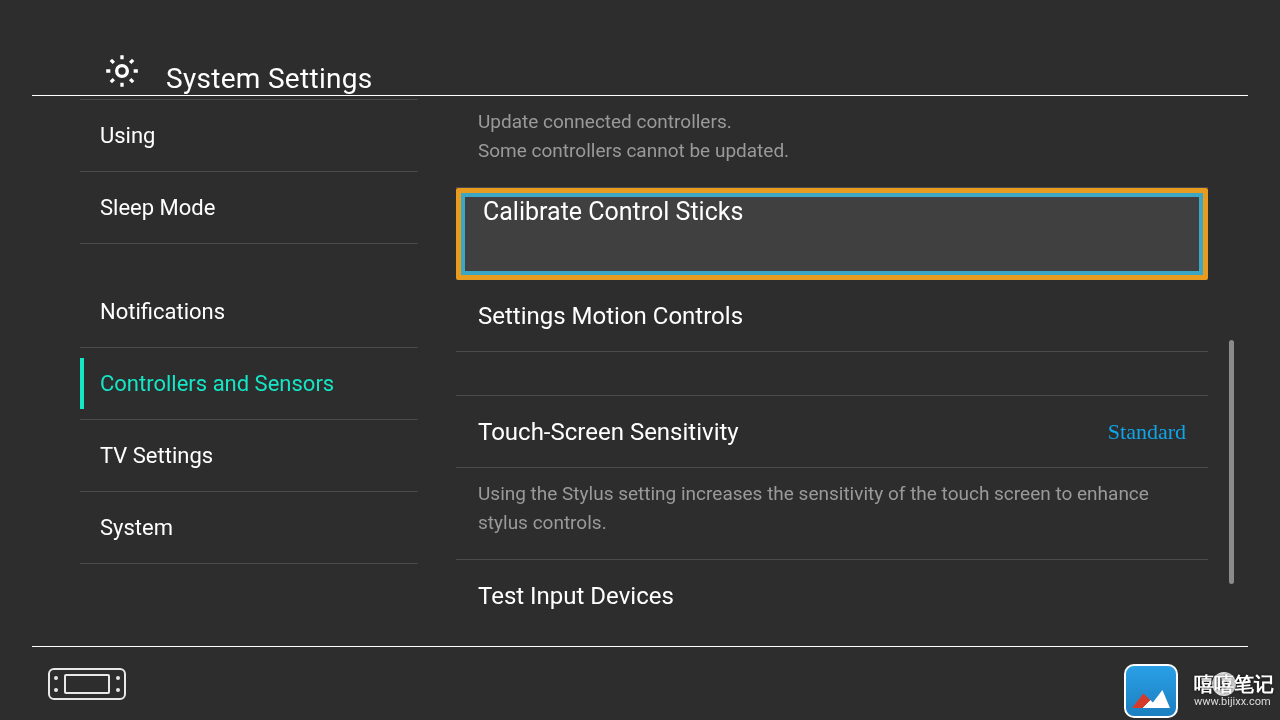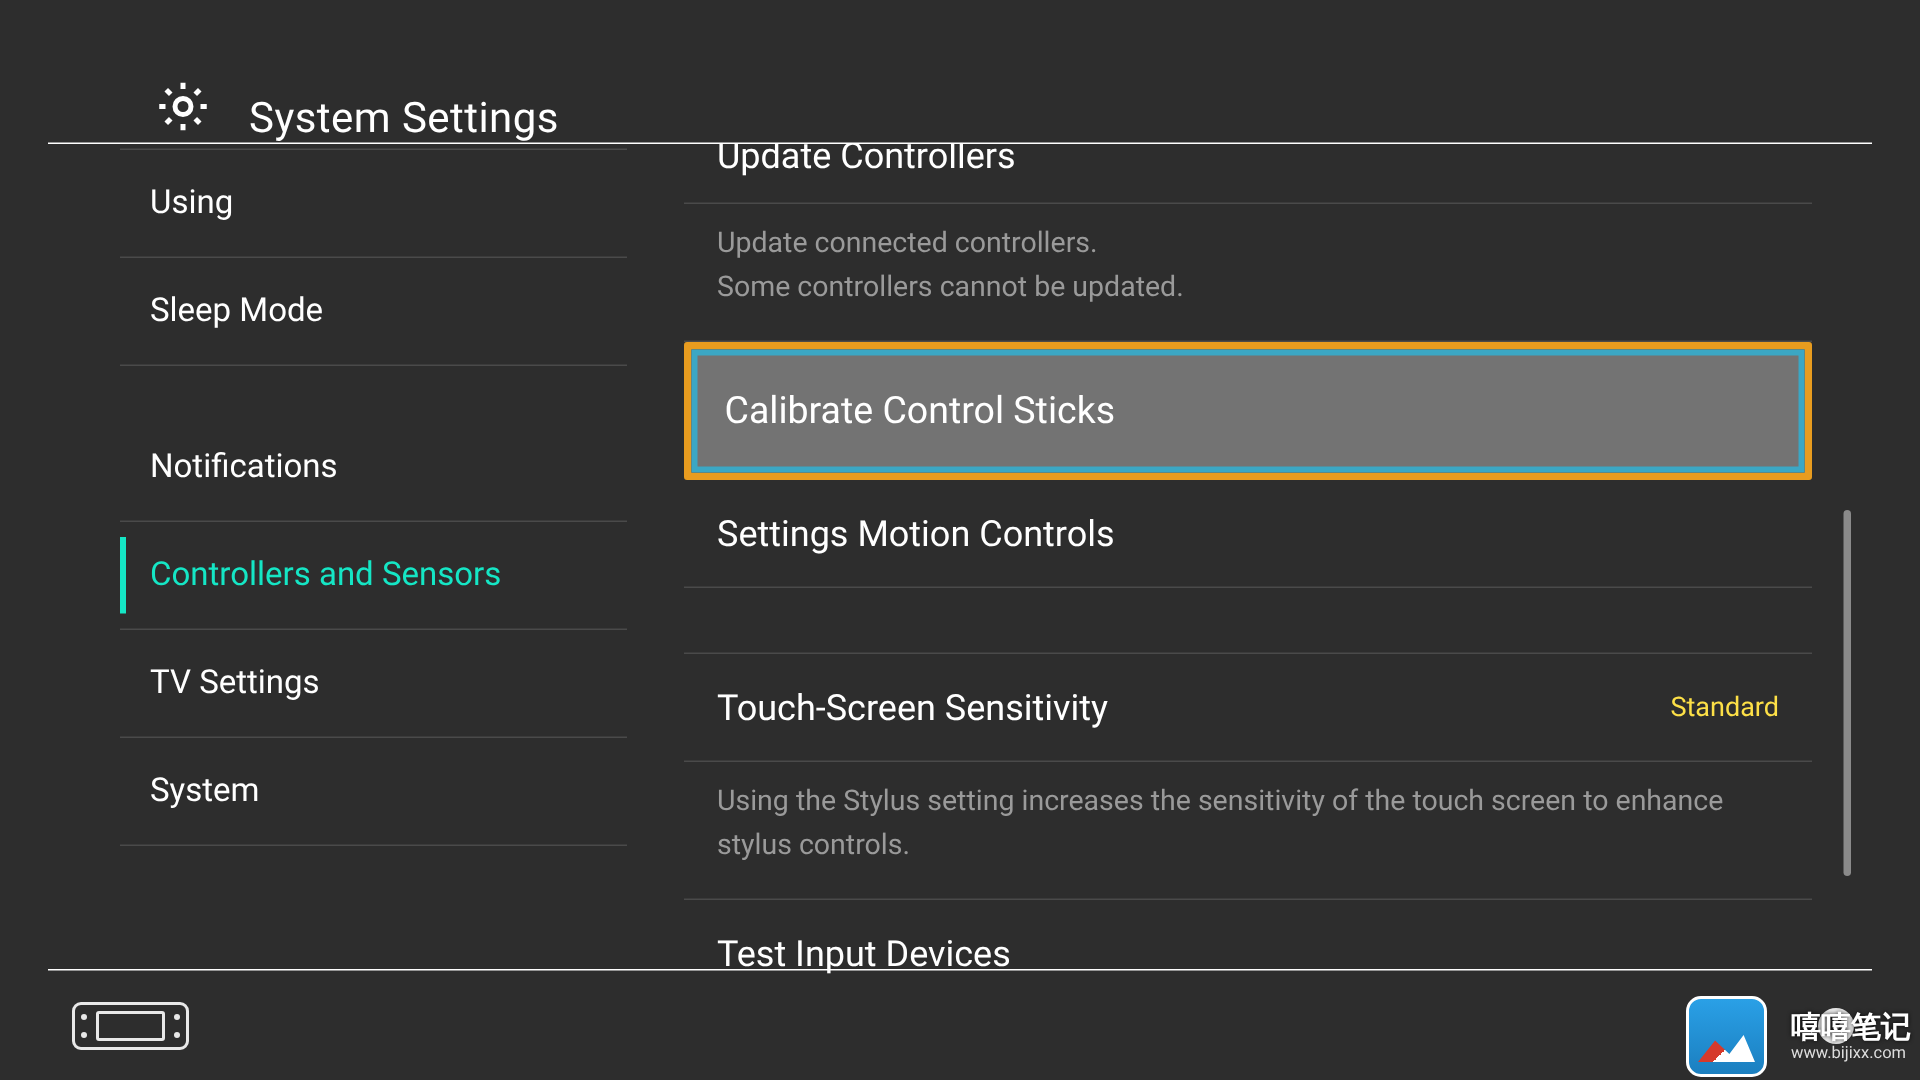--- a/index.html
+++ b/index.html
@@ -58,40 +58,39 @@
     display: flex;
     align-items: center;
     justify-content: space-between;
     padding: 0 22px;
     min-height: 72px;
     font-size: 24px;
     color: #ffffff;
   }
   .row.first { border-top: none; min-height: 40px; align-items: flex-start; padding-top: 0; }
   .row.first .row-label { margin-top: -6px; }
-  .row .row-value { font-size: 18px; color: #fde047; }
+  .row .row-value { font-size: 22px; color: #0ea5e9; font-family: Liberation Serif, serif; }
   .desc {
     color: #9a9a9a;
     font-size: 19px;
     line-height: 1.5;
     padding: 12px 22px 22px 22px;
     border-bottom: 1px solid #4a4a4a;
   }
   .row.selected-wrap { border-bottom: none; padding: 0; min-height: auto; }
   .selected-outer {
     border: 5px solid #e89c1f;
     border-radius: 2px;
     width: 100%;
   }
   .selected-inner {
     border: 4px solid #3ba7c4;
-    background: #737373;
+    background: #404040;
     height: 82px;
     display: flex;
-    align-items: center;
     padding: 0 18px;
     font-size: 25px;
     color: #ffffff;
   }
   .spacer { height: 44px; border-bottom: 1px solid #4a4a4a; }
   .footer {
     position: absolute;
     bottom: 0; left: 0; right: 0;
     height: 74px;
     margin: 0 32px;
@@ -188,23 +187,20 @@
         <span>TV Settings</span>
       </div>
       <div class="sidebar-item">
         <span>System</span>
       </div>
     </div>
   </div>
 
   <div class="content">
 
-    <div class="row first">
-      <span class="row-label">Update Controllers</span>
-    </div>
     <div class="desc">
       <div>Update connected controllers.</div>
       <div>Some controllers cannot be updated.</div>
     </div>
 
     <div class="row selected-wrap">
       <div class="selected-outer">
         <div class="selected-inner">
           <span>Calibrate Control Sticks</span>
         </div>

